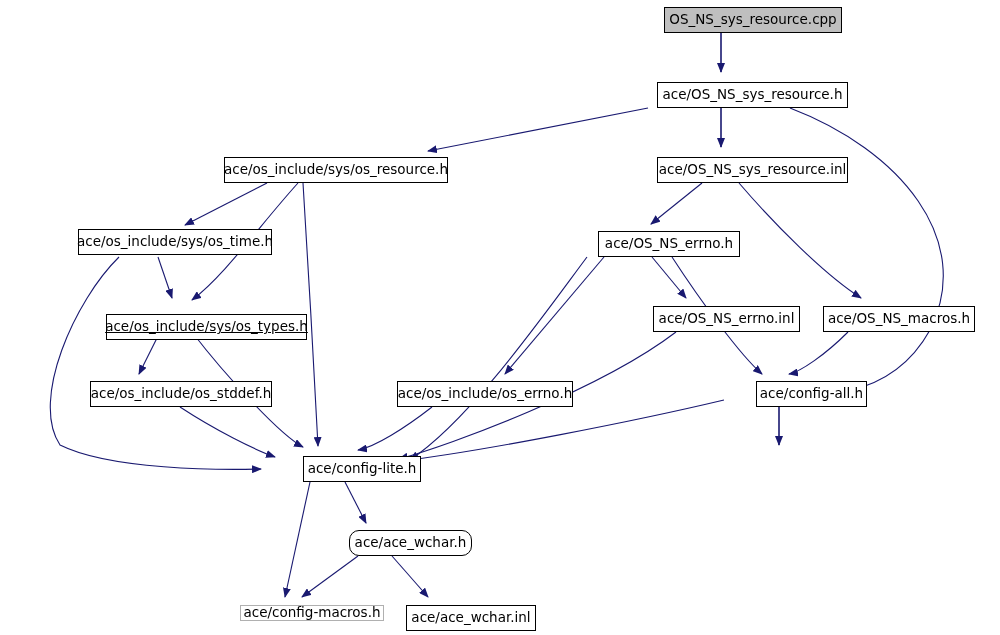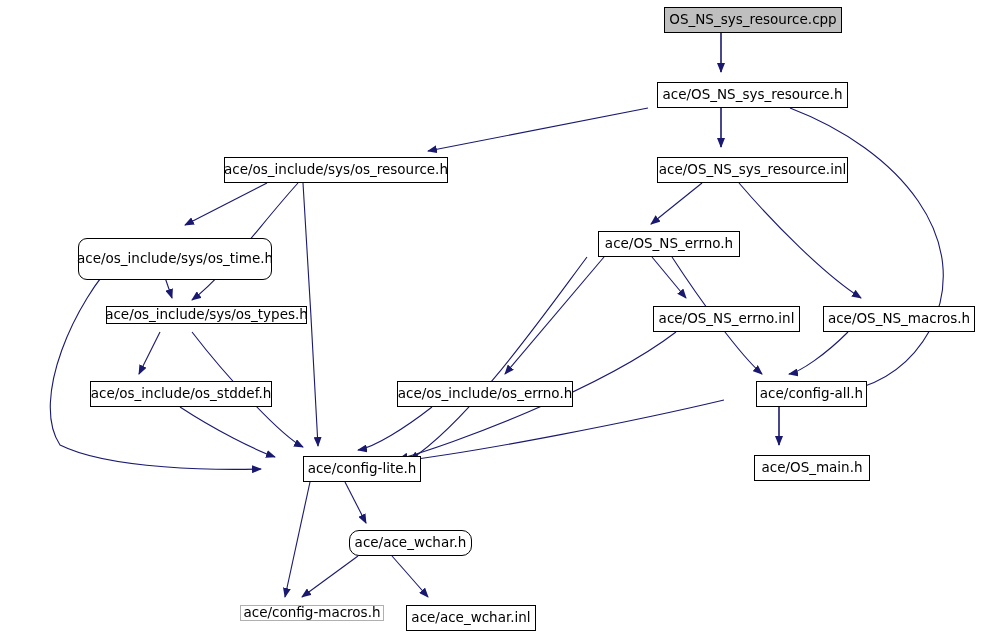--- a/index.html
+++ b/index.html
@@ -132,50 +132,47 @@
     </div>
     <div class="graph-node" style="left: 625px; top: 82px; width: 191px; height: 26px;">
       <span class="node-label">ace/OS_NS_sys_resource.h</span>
     </div>
     <div class="graph-node" style="left: 192px; top: 157px; width: 224px; height: 26px;">
       <span class="node-label">ace/os_include/sys/os_resource.h</span>
     </div>
     <div class="graph-node" style="left: 625px; top: 157px; width: 191px; height: 26px;">
       <span class="node-label">ace/OS_NS_sys_resource.inl</span>
     </div>
-    <div class="graph-node" style="left: 46px; top: 238px; width: 194px; height: 42px; border-radius: 9px;">
+    <div class="graph-node" style="left: 46px; top: 229px; width: 194px; height: 26px;">
       <span class="node-label">ace/os_include/sys/os_time.h</span>
     </div>
     <div class="graph-node" style="left: 566px; top: 231px; width: 142px; height: 26px;">
       <span class="node-label">ace/OS_NS_errno.h</span>
     </div>
-    <div class="graph-node" style="left: 74px; top: 306px; width: 201px; height: 18px;">
+    <div class="graph-node" style="left: 74px; top: 314px; width: 201px; height: 26px; text-decoration: underline;">
       <span class="node-label">ace/os_include/sys/os_types.h</span>
     </div>
     <div class="graph-node" style="left: 621px; top: 306px; width: 147px; height: 26px;">
       <span class="node-label">ace/OS_NS_errno.inl</span>
     </div>
     <div class="graph-node" style="left: 791px; top: 306px; width: 152px; height: 26px;">
       <span class="node-label">ace/OS_NS_macros.h</span>
     </div>
     <div class="graph-node" style="left: 58px; top: 381px; width: 182px; height: 26px;">
       <span class="node-label">ace/os_include/os_stddef.h</span>
     </div>
     <div class="graph-node" style="left: 365px; top: 381px; width: 176px; height: 26px;">
       <span class="node-label">ace/os_include/os_errno.h</span>
     </div>
     <div class="graph-node" style="left: 724px; top: 381px; width: 111px; height: 26px;">
       <span class="node-label">ace/config-all.h</span>
     </div>
     <div class="graph-node" style="left: 271px; top: 456px; width: 118px; height: 26px; justify-content: center;">
       <span class="node-label">ace/config-lite.h</span>
     </div>
-    <div class="graph-node" style="left: 722px; top: 455px; width: 116px; height: 26px;">
-      <span class="node-label">ace/OS_main.h</span>
-    </div>
     <div class="graph-node" style="left: 317px; top: 530px; width: 123px; height: 26px; border-radius: 10px;">
       <span class="node-label">ace/ace_wchar.h</span>
     </div>
     <div class="graph-node dim" style="left: 208px; top: 605px; width: 144px; height: 16px;">
       <span class="node-label">ace/config-macros.h</span>
     </div>
     <div class="graph-node" style="left: 374px; top: 605px; width: 130px; height: 26px;">
       <span class="node-label">ace/ace_wchar.inl</span>
     </div>
   </div>

